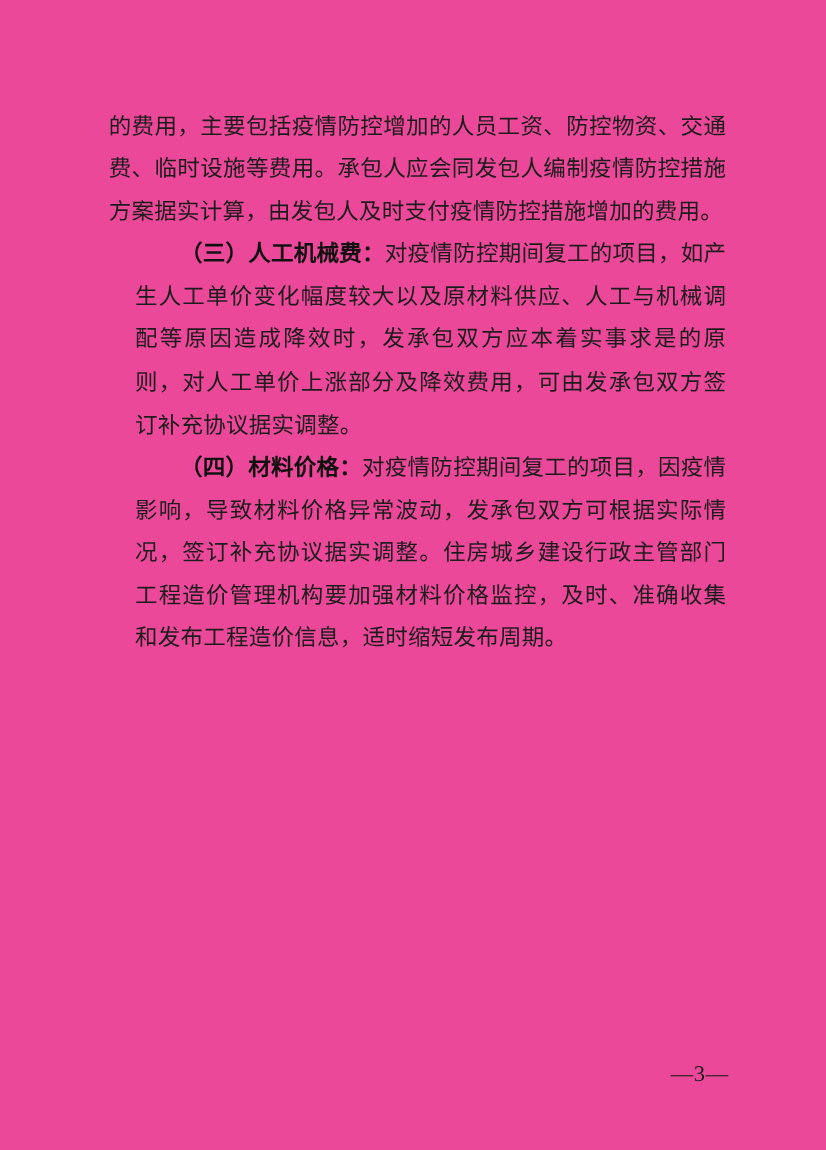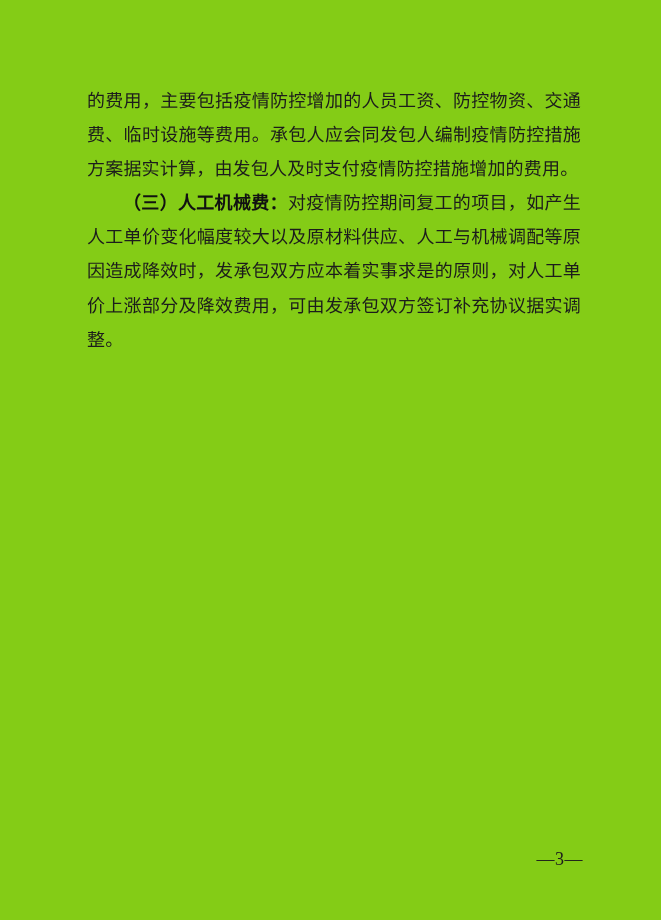--- a/index.html
+++ b/index.html
@@ -4,21 +4,21 @@
 <style>
   html, body {
     margin: 0;
     padding: 0;
     background: #ffffff;
   }
   .page {
     position: relative;
     width: 661px;
     height: 920px;
-    background: #84cc16;
+    background: #ec4899;
     overflow: hidden;
     font-family: "Liberation Serif", "DejaVu Serif", serif;
     color: #1c1c1c;
   }
   .doc-content {
     position: absolute;
     left: 87px;
     top: 84px;
     width: 494px;
   }
@@ -27,20 +27,21 @@
     padding: 0;
     font-size: 18px;
     line-height: 34.1px;
     text-align: justify;
     letter-spacing: 0.2px;
     word-break: break-all;
     overflow-wrap: anywhere;
   }
   .doc-para.indent {
     text-indent: 2em;
+    margin-left: 21px;
   }
   .para-head {
     font-weight: bold;
     color: #111111;
   }
   .para-body {
     font-weight: normal;
   }
   .page-footer {
     position: absolute;
@@ -55,18 +56,19 @@
 </head>
 <body>
 
 <div class="page">
   <div class="doc-content">
 
     <p class="doc-para"><span class="para-body">的费用，主要包括疫情防控增加的人员工资、防控物资、交通费、临时设施等费用。承包人应会同发包人编制疫情防控措施方案据实计算，由发包人及时支付疫情防控措施增加的费用。</span></p>
 
     <p class="doc-para indent"><span class="para-head">（三）人工机械费：</span><span class="para-body">对疫情防控期间复工的项目，如产生人工单价变化幅度较大以及原材料供应、人工与机械调配等原因造成降效时，发承包双方应本着实事求是的原则，对人工单价上涨部分及降效费用，可由发承包双方签订补充协议据实调整。</span></p>
 
+    <p class="doc-para indent"><span class="para-head">（四）材料价格：</span><span class="para-body">对疫情防控期间复工的项目，因疫情影响，导致材料价格异常波动，发承包双方可根据实际情况，签订补充协议据实调整。住房城乡建设行政主管部门工程造价管理机构要加强材料价格监控，及时、准确收集和发布工程造价信息，适时缩短发布周期。</span></p>
 
 
   </div>
 
   <div class="page-footer">—3—</div>
 </div>
 
 </body></html>

